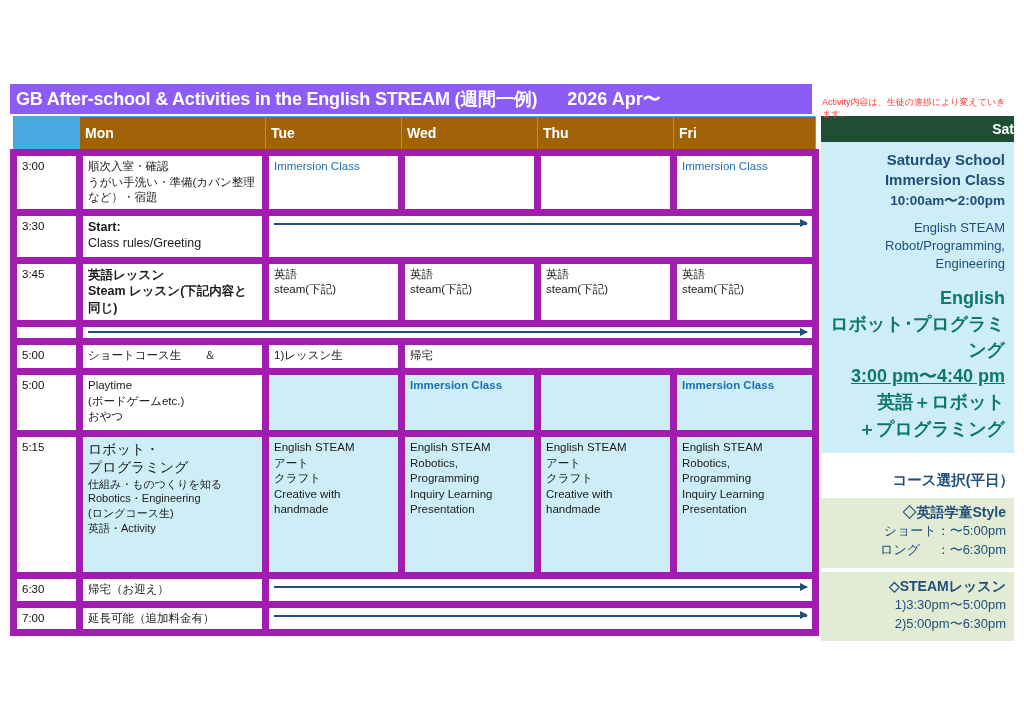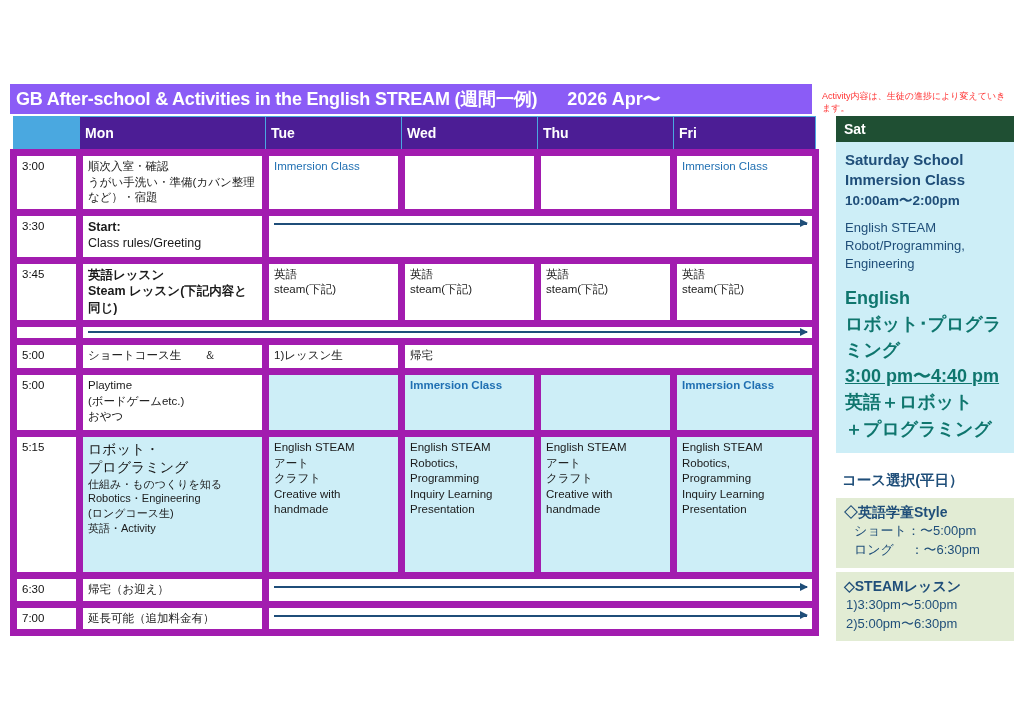--- a/index.html
+++ b/index.html
@@ -41,21 +41,21 @@
   }
   .title-year {
     font-size: 18px;
     font-weight: bold;
     margin-left: 30px;
     white-space: nowrap;
   }
   .note {
     position: absolute;
     left: 812px;
-    top: 6px;
+    top: 12px;
     width: 192px;
     font-size: 9px;
     color: #ff3333;
     line-height: 1.35;
   }
 
   
   .body-wrap {
     display: flex;
     align-items: flex-start;
@@ -67,21 +67,21 @@
     table-layout: fixed;
   }
   .grid td, .grid th {
     border: 7px solid #a21caf;
     vertical-align: top;
     padding: 3px 5px;
     font-size: 11.5px;
     line-height: 1.35;
   }
   .hdr td {
-    background: #4c1d95;
+    background: #a16207;
     color: #ffffff;
     font-size: 14px;
     font-weight: bold;
     height: 26px;
     vertical-align: middle;
     border: 1px solid #4aa8e0;
   }
   .hdr td.blank { background: #4aa8e0; }
   .timecell {
     width: 64px;
@@ -110,21 +110,22 @@
     right: -1px;
     top: -3.5px;
     border-left: 8px solid #1f4e79;
     border-top: 4.5px solid transparent;
     border-bottom: 4.5px solid transparent;
   }
 
   
   .side {
     width: 200px;
-    margin-left: 17px;
+    margin-left: 2px;
+    text-align: right;
   }
   .side-hdr {
     background: #1f4f33;
     color: #ffffff;
     font-size: 14px;
     font-weight: bold;
     height: 26px;
     line-height: 26px;
     padding-left: 8px;
     box-sizing: border-box;

